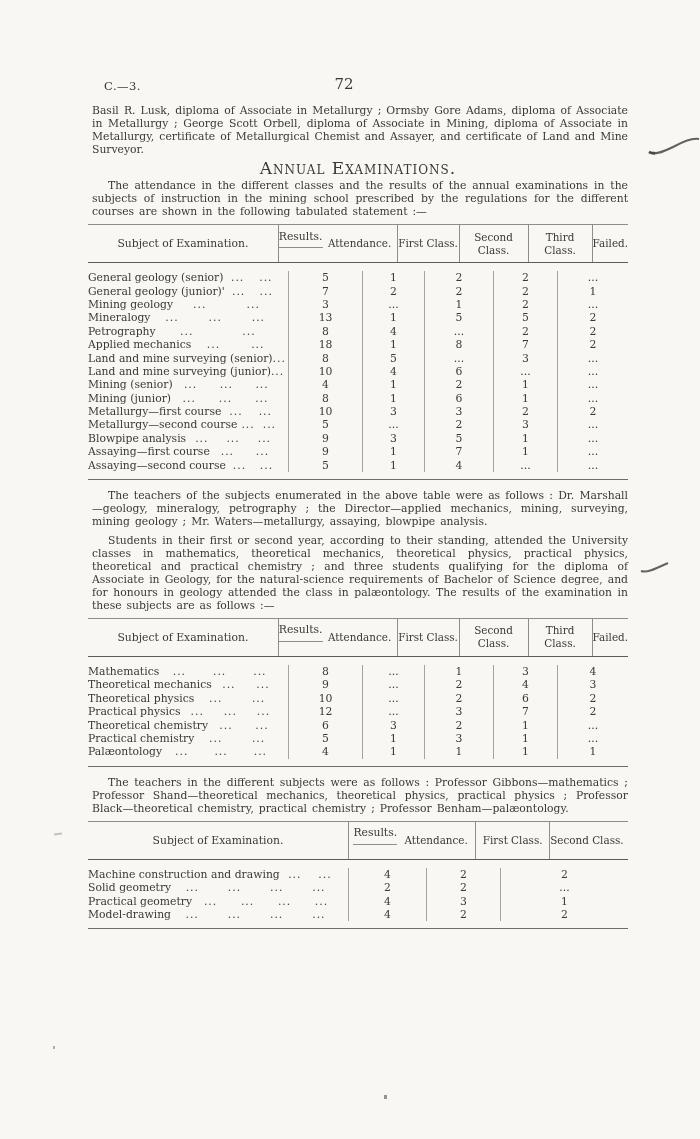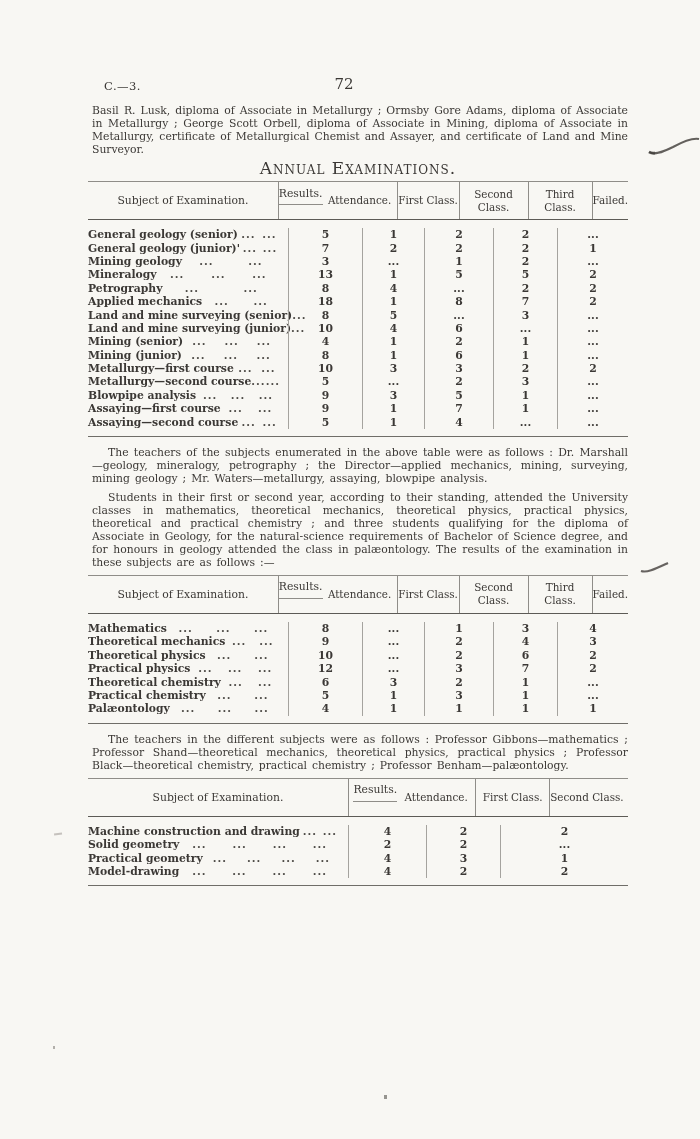--- a/index.html
+++ b/index.html
@@ -61,21 +61,21 @@
     border-bottom:1px solid var(--rule,#8f8d88);
   }
   .sub-row{display:grid;height:37px;}
   .t5 .sub-row{grid-template-columns:74px 62px 69px 64px 1fr;}
   .t3 .sub-row{grid-template-columns:78px 74px 1fr;}
   .sub-head{
     display:flex;align-items:center;justify-content:center;
     text-align:center;font-size:10.4px;
   }
   .sub-head + .sub-head{border-left:1px solid var(--rule,#8f8d88);}
-  .tbody{padding:8px 0 7px 0;font-weight:bold;}
+  .tbody{padding:8px 0 7px 0;}
   .trow{display:grid;height:13.4px;align-items:center;}
   .t5 .trow{grid-template-columns:200px 74px 62px 69px 64px 1fr;}
   .t3 .trow{grid-template-columns:260px 78px 74px 1fr;}
   .cell{height:13.4px;display:flex;align-items:center;}
   .val-cell{justify-content:center;border-left:1px solid #a5a39e;}
   .subject-cell{padding-right:8px;}
   .subj-name{white-space:nowrap;}
   .leader-dots{flex:1;text-align:center;letter-spacing:1px;color:#4a4743;}
   
   .pen-mark{position:absolute;pointer-events:none;}
@@ -88,20 +88,21 @@
 
   <div class="page-head">
     <span class="doc-ref">C.—3.</span>
     <span class="page-num">72</span>
   </div>
 
   <p class="para no-indent">Basil R. Lusk, diploma of Associate in Metallurgy ; Ormsby Gore Adams, diploma of Associate in Metallurgy ;  George Scott Orbell, diploma of Associate in Mining, diploma of Associate in Metallurgy, certificate of Metallurgical Chemist and Assayer, and certificate of Land and Mine Surveyor.</p>
 
   <h2 class="section-heading">Annual Examinations.</h2>
 
+  <p class="para">The attendance in the different classes and the results of the annual examinations in the subjects of instruction in the mining school prescribed by the regulations for the different courses are shown in the following tabulated statement :—</p>
 
   <div class="xtable t5">
     <div class="thead">
       <div class="subject-head">Subject of Examination.</div>
       <div class="results-area">
         <div class="group-head">Results.</div>
         <div class="sub-row">
           <div class="sub-head">Attendance.</div>
           <div class="sub-head">First Class.</div>
           <div class="sub-head">Second Class.</div>

